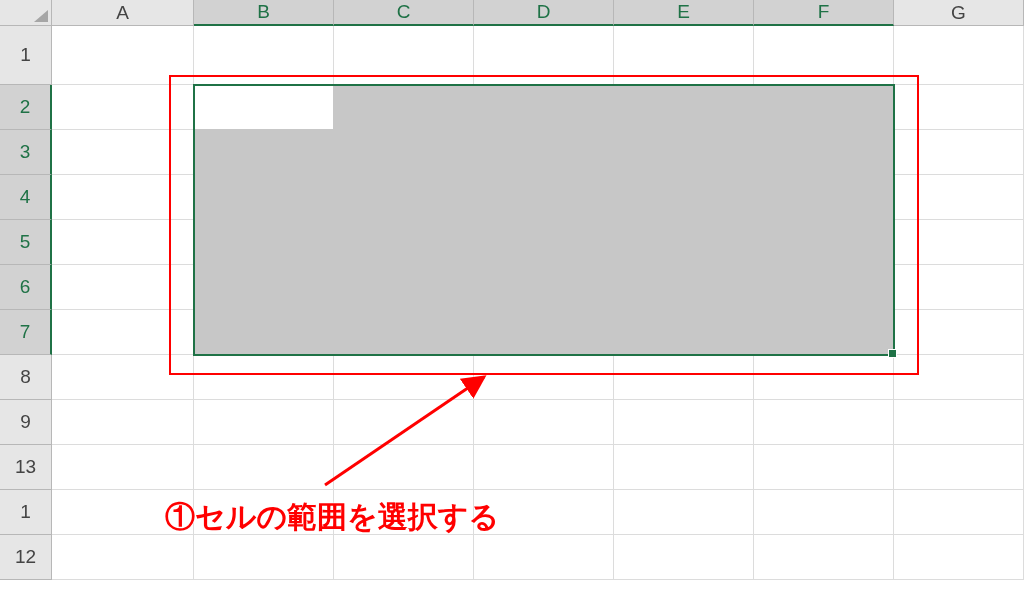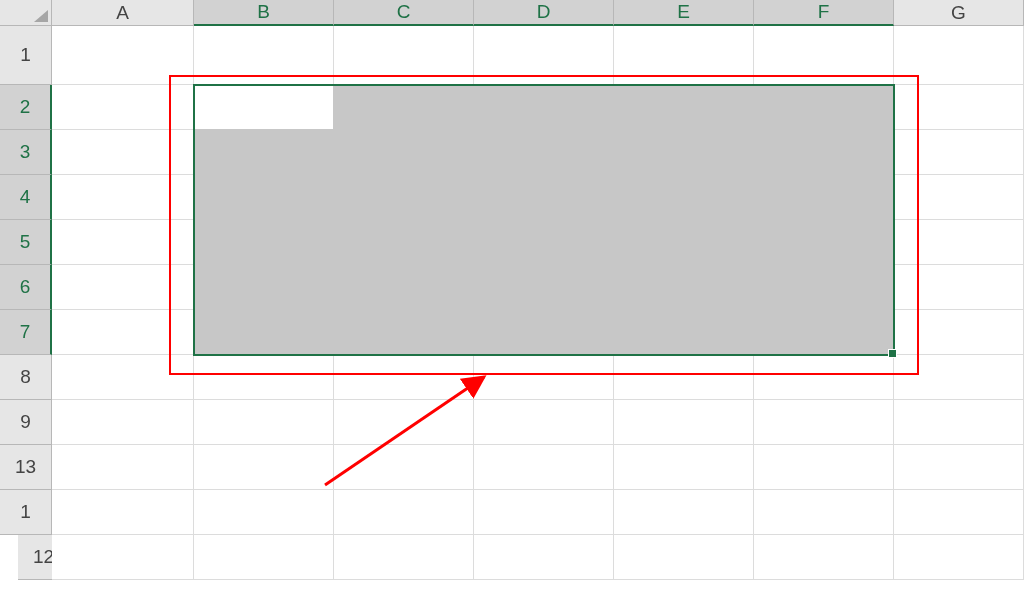--- a/index.html
+++ b/index.html
@@ -103,21 +103,21 @@
       <div class="row-header sel" style="height: 45px;">2</div>
       <div class="row-header sel" style="height: 45px;">3</div>
       <div class="row-header sel" style="height: 45px;">4</div>
       <div class="row-header sel" style="height: 45px;">5</div>
       <div class="row-header sel" style="height: 45px;">6</div>
       <div class="row-header sel" style="height: 45px;">7</div>
       <div class="row-header" style="height: 45px;">8</div>
       <div class="row-header" style="height: 45px;">9</div>
       <div class="row-header" style="height: 45px;">13</div>
       <div class="row-header" style="height: 45px;">1</div>
-      <div class="row-header" style="height: 45px; margin-left: 18px;">12</div>
+      <div class="row-header" style="height: 45px;">12</div>
     </div>
   <div class="cells" id="cells">
       <div class="col">
         <div class="cell" style="width: 142px; height: 59px;"></div>
         <div class="cell" style="width: 142px; height: 45px;"></div>
         <div class="cell" style="width: 142px; height: 45px;"></div>
         <div class="cell" style="width: 142px; height: 45px;"></div>
         <div class="cell" style="width: 142px; height: 45px;"></div>
         <div class="cell" style="width: 142px; height: 45px;"></div>
         <div class="cell" style="width: 142px; height: 45px;"></div>
@@ -221,13 +221,14 @@
 
   <svg class="arrow-svg" id="arrow-svg" width="1024" height="591">
     <defs>
       <marker id="arrowhead" markerWidth="8" markerHeight="8" refX="7" refY="4" orient="auto">
         <polygon points="0 0, 8 4, 0 8" fill="#ff0000"></polygon>
       </marker>
     </defs>
     <line id="arrow-line" stroke="#ff0000" stroke-width="3" marker-end="url(#arrowhead)" x1="325" y1="485" x2="484" y2="377"></line>
   </svg>
 
+  <div class="anno-text" id="anno-text" style="left: 165px; top: 497px;">①セルの範囲を選択する</div>
 </div>
 
 </body></html>

